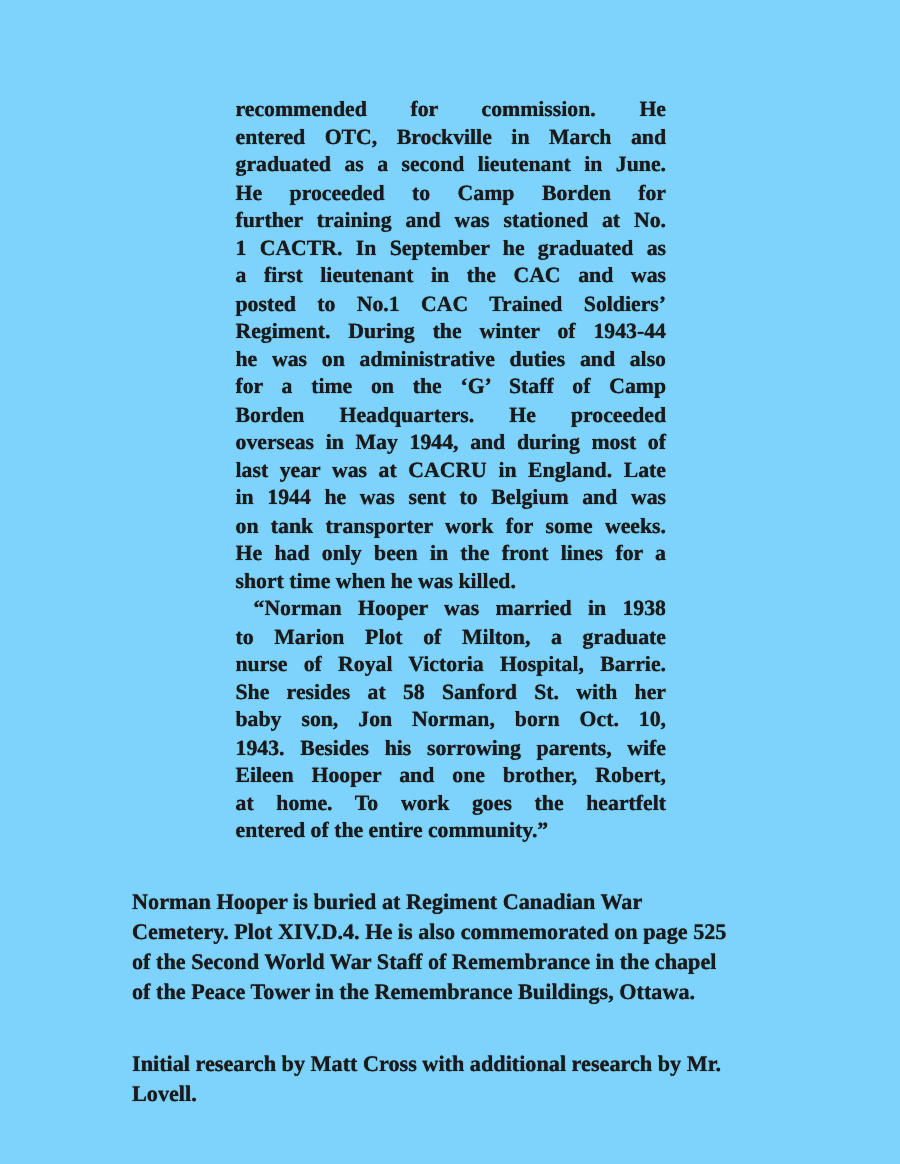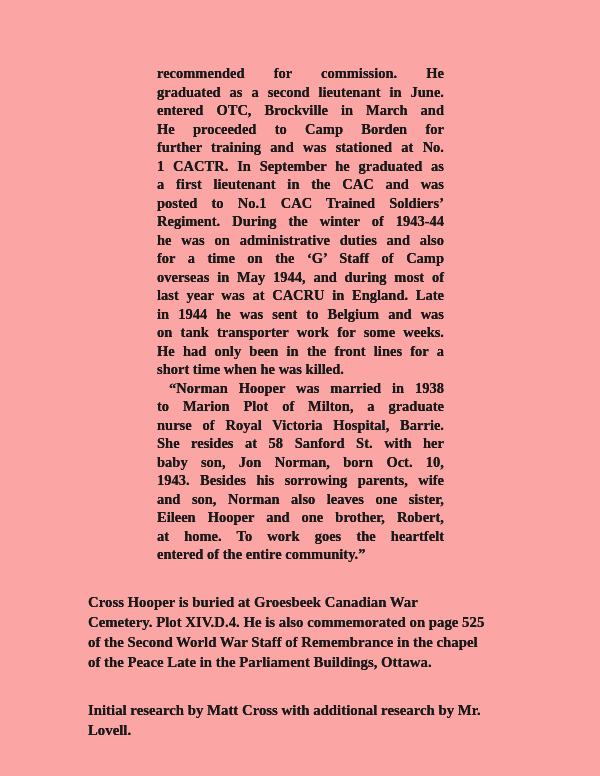--- a/index.html
+++ b/index.html
@@ -11,21 +11,21 @@
     height: 776px;
     background: #ffffff;
     font-family: "Liberation Serif", serif;
     font-weight: bold;
     color: #1a1a1a;
   }
   .page {
     position: relative;
     width: 600px;
     height: 776px;
-    background: #fca5a5;
+    background: #7dd3fc;
     overflow: hidden;
   }
   
   .quote-block {
     position: absolute;
     left: 157px;
     top: 64px;
     width: 287px;
     font-size: 14.5px;
     line-height: 18.5px;
@@ -61,50 +61,50 @@
   .research-credit {
     top: 700px;
   }
 </style>
 </head>
 <body style="background: rgb(255, 255, 255); color: rgb(26, 26, 26);">
 
 <div class="page">
   <div class="quote-block">
       <div class="line">recommended for commission. He</div>
+      <div class="line">entered OTC, Brockville in March and</div>
       <div class="line">graduated as a second lieutenant in June.</div>
-      <div class="line">entered OTC, Brockville in March and</div>
       <div class="line">He proceeded to Camp Borden for</div>
       <div class="line">further training and was stationed at No.</div>
       <div class="line">1 CACTR. In September he graduated as</div>
       <div class="line">a first lieutenant in the CAC and was</div>
       <div class="line">posted to No.1 CAC Trained Soldiers’</div>
       <div class="line">Regiment. During the winter of 1943-44</div>
       <div class="line">he was on administrative duties and also</div>
       <div class="line">for a time on the ‘G’ Staff of Camp</div>
+      <div class="line">Borden Headquarters. He proceeded</div>
       <div class="line">overseas in May 1944, and during most of</div>
       <div class="line">last year was at CACRU in England. Late</div>
       <div class="line">in 1944 he was sent to Belgium and was</div>
       <div class="line">on tank transporter work for some weeks.</div>
       <div class="line">He had only been in the front lines for a</div>
       <div class="line last">short time when he was killed.</div>
       <div class="line indent">“Norman Hooper was married in 1938</div>
       <div class="line">to Marion Plot of Milton, a graduate</div>
       <div class="line">nurse of Royal Victoria Hospital, Barrie.</div>
       <div class="line">She resides at 58 Sanford St. with her</div>
       <div class="line">baby son, Jon Norman, born Oct. 10,</div>
       <div class="line">1943. Besides his sorrowing parents, wife</div>
-      <div class="line">and son, Norman also leaves one sister,</div>
       <div class="line">Eileen Hooper and one brother, Robert,</div>
       <div class="line">at home. To work goes the heartfelt</div>
       <div class="line last">entered of the entire community.”</div>
     </div>
   <div class="note-block burial-note">
-      <div class="pline">Cross Hooper is buried at Groesbeek Canadian War</div>
+      <div class="pline">Norman Hooper is buried at Regiment Canadian War</div>
       <div class="pline">Cemetery. Plot XIV.D.4. He is also commemorated on page 525</div>
       <div class="pline">of the Second World War Staff of Remembrance in the chapel</div>
-      <div class="pline">of the Peace Late in the Parliament Buildings, Ottawa.</div>
+      <div class="pline">of the Peace Tower in the Remembrance Buildings, Ottawa.</div>
     </div>
   <div class="note-block research-credit">
       <div class="pline">Initial research by Matt Cross with additional research by Mr.</div>
       <div class="pline">Lovell.</div>
     </div>
 </div>
 
 </body></html>

